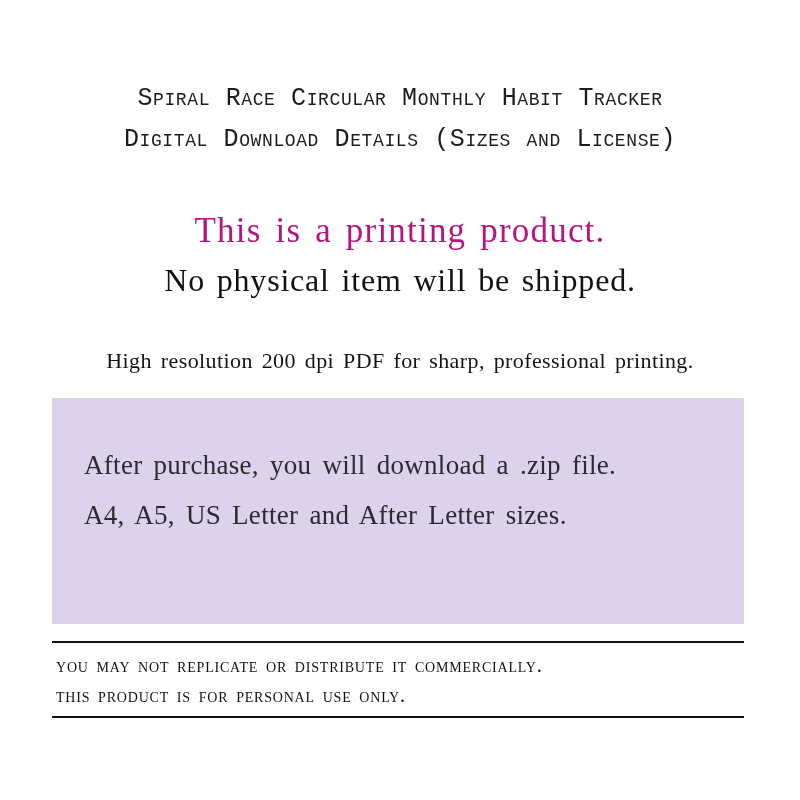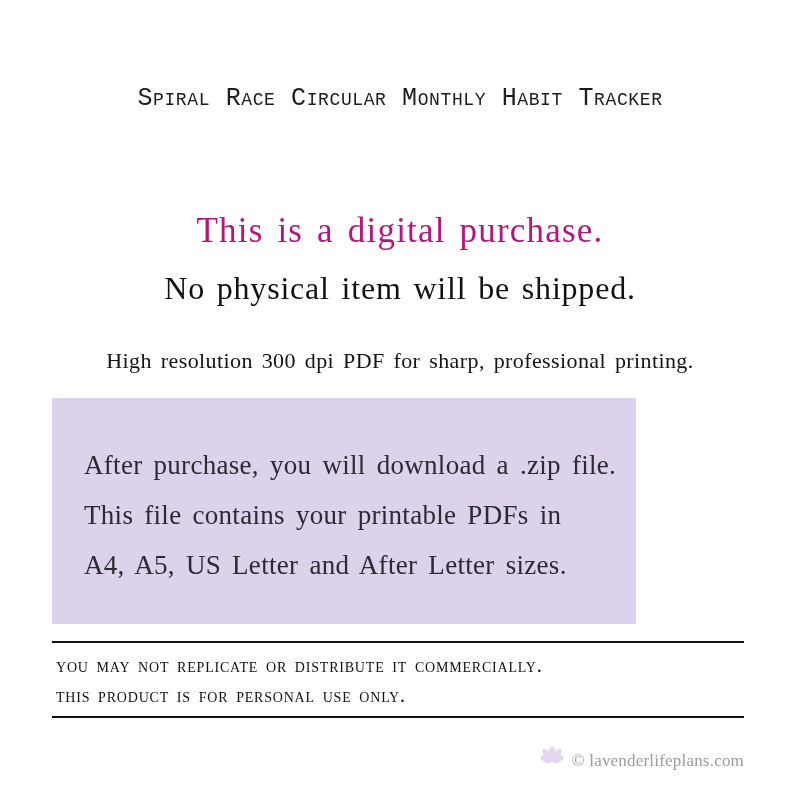--- a/index.html
+++ b/index.html
@@ -56,21 +56,21 @@
     line-height: 46px;
     word-spacing: 4px;
   }
   .statement-secondary {
     font-family: "Liberation Serif", serif;
     font-size: 32px;
     color: #111111;
     letter-spacing: 0.8px;
     line-height: 48px;
     word-spacing: 3px;
-    margin-top: 10px;
+    margin-top: 2px;
   }
 
   
   .resolution {
     position: absolute;
     top: 348px;
     left: 0;
     width: 800px;
     text-align: center;
     font-family: "Liberation Serif", serif;
@@ -78,21 +78,21 @@
     color: #141414;
     letter-spacing: 0.4px;
     word-spacing: 3px;
   }
 
   
   .highlight-box {
     position: absolute;
     top: 398px;
     left: 52px;
-    width: 584px;
+    width: 692px;
     height: 226px;
     background: #dcd2ec;
   }
   .highlight-inner {
     position: absolute;
     top: 42px;
     left: 32px;
     right: 28px;
   }
   .highlight-line {
@@ -170,48 +170,38 @@
     letter-spacing: 0.2px;
   }
 </style>
 </head>
 <body>
 
 <div class="page">
 
   <div class="header">
     <div class="header-line">Spiral Race Circular Monthly Habit Tracker</div>
+    <div class="header-line">Digital Download Details (Sizes and License)</div>
   </div>
 
   <div class="statement">
-    <div class="statement-primary">This is a digital purchase.</div>
+    <div class="statement-primary">This is a printing product.</div>
     <div class="statement-secondary">No physical item will be shipped.</div>
   </div>
 
-  <div class="resolution">High resolution 300 dpi PDF for sharp, professional printing.</div>
+  <div class="resolution">High resolution 200 dpi PDF for sharp, professional printing.</div>
 
   <div class="highlight-box">
     <div class="highlight-inner">
       <div class="highlight-line">After purchase, you will download a .zip file.</div>
-      <div class="highlight-line">This file contains your printable PDFs in</div>
       <div class="highlight-line">A4, A5, US Letter and After Letter sizes.</div>
     </div>
   </div>
 
   <div class="rule rule-top"></div>
   <div class="license">
     <div class="license-line">you may not replicate or distribute it commercially.</div>
     <div class="license-line">this product is for personal use only.</div>
   </div>
   <div class="rule rule-bottom"></div>
 
-  <div class="footer">
-    <div class="footer-mark">
-      <span class="petal p4"></span>
-      <span class="petal p2"></span>
-      <span class="petal p1"></span>
-      <span class="petal p3"></span>
-      <span class="petal p5"></span>
-    </div>
-    <div class="footer-text">© lavenderlifeplans.com</div>
-  </div>
 
 </div>
 
 </body></html>

